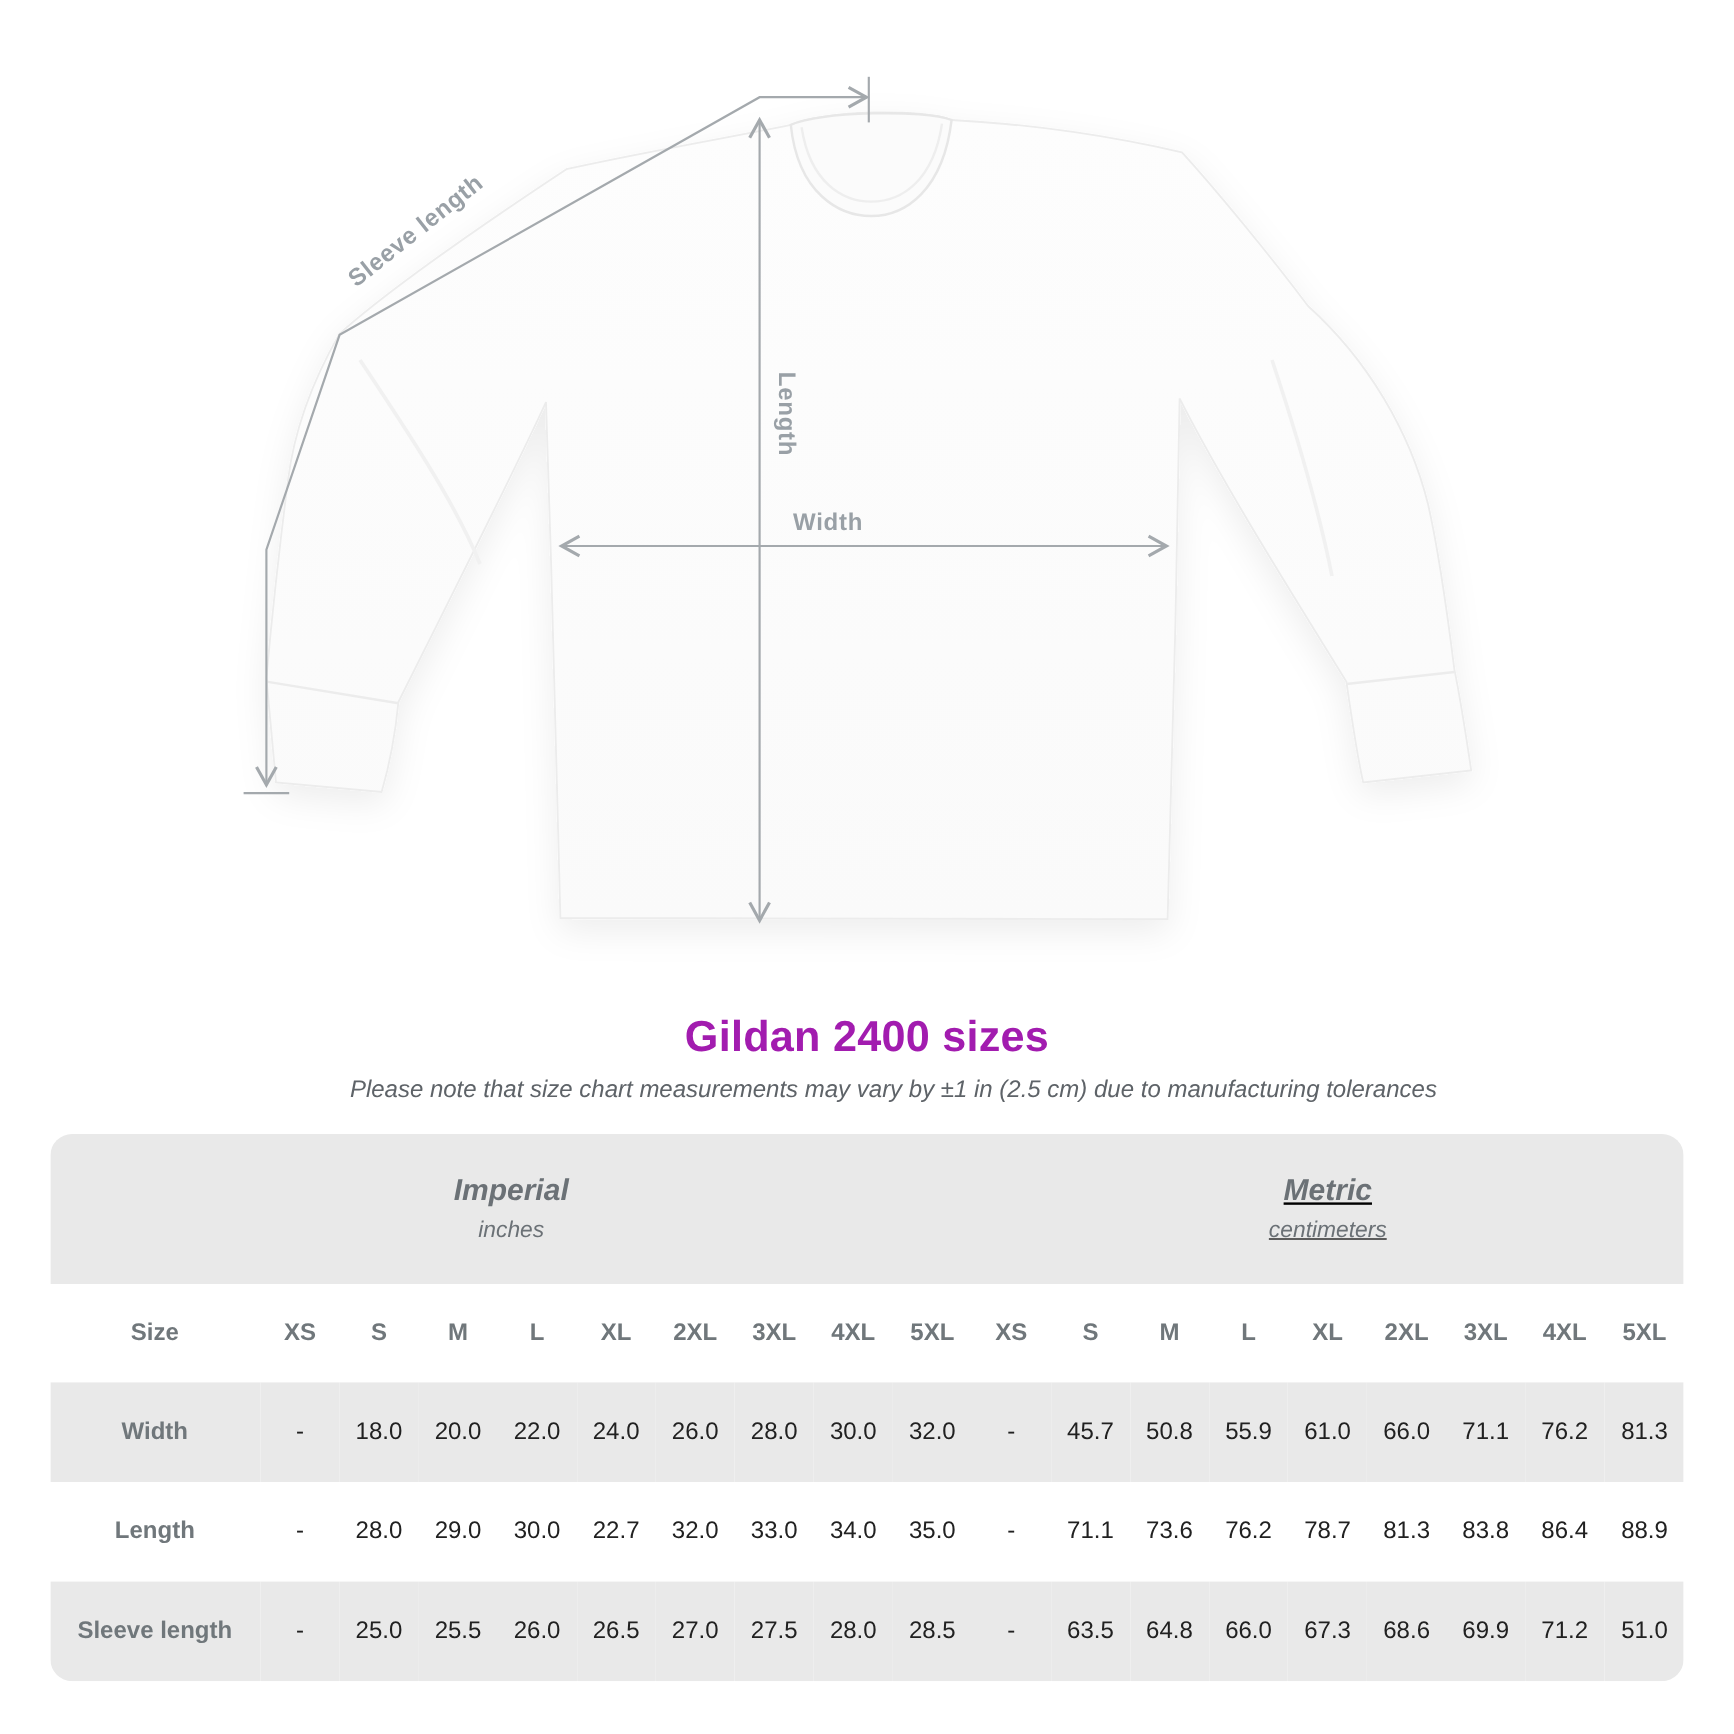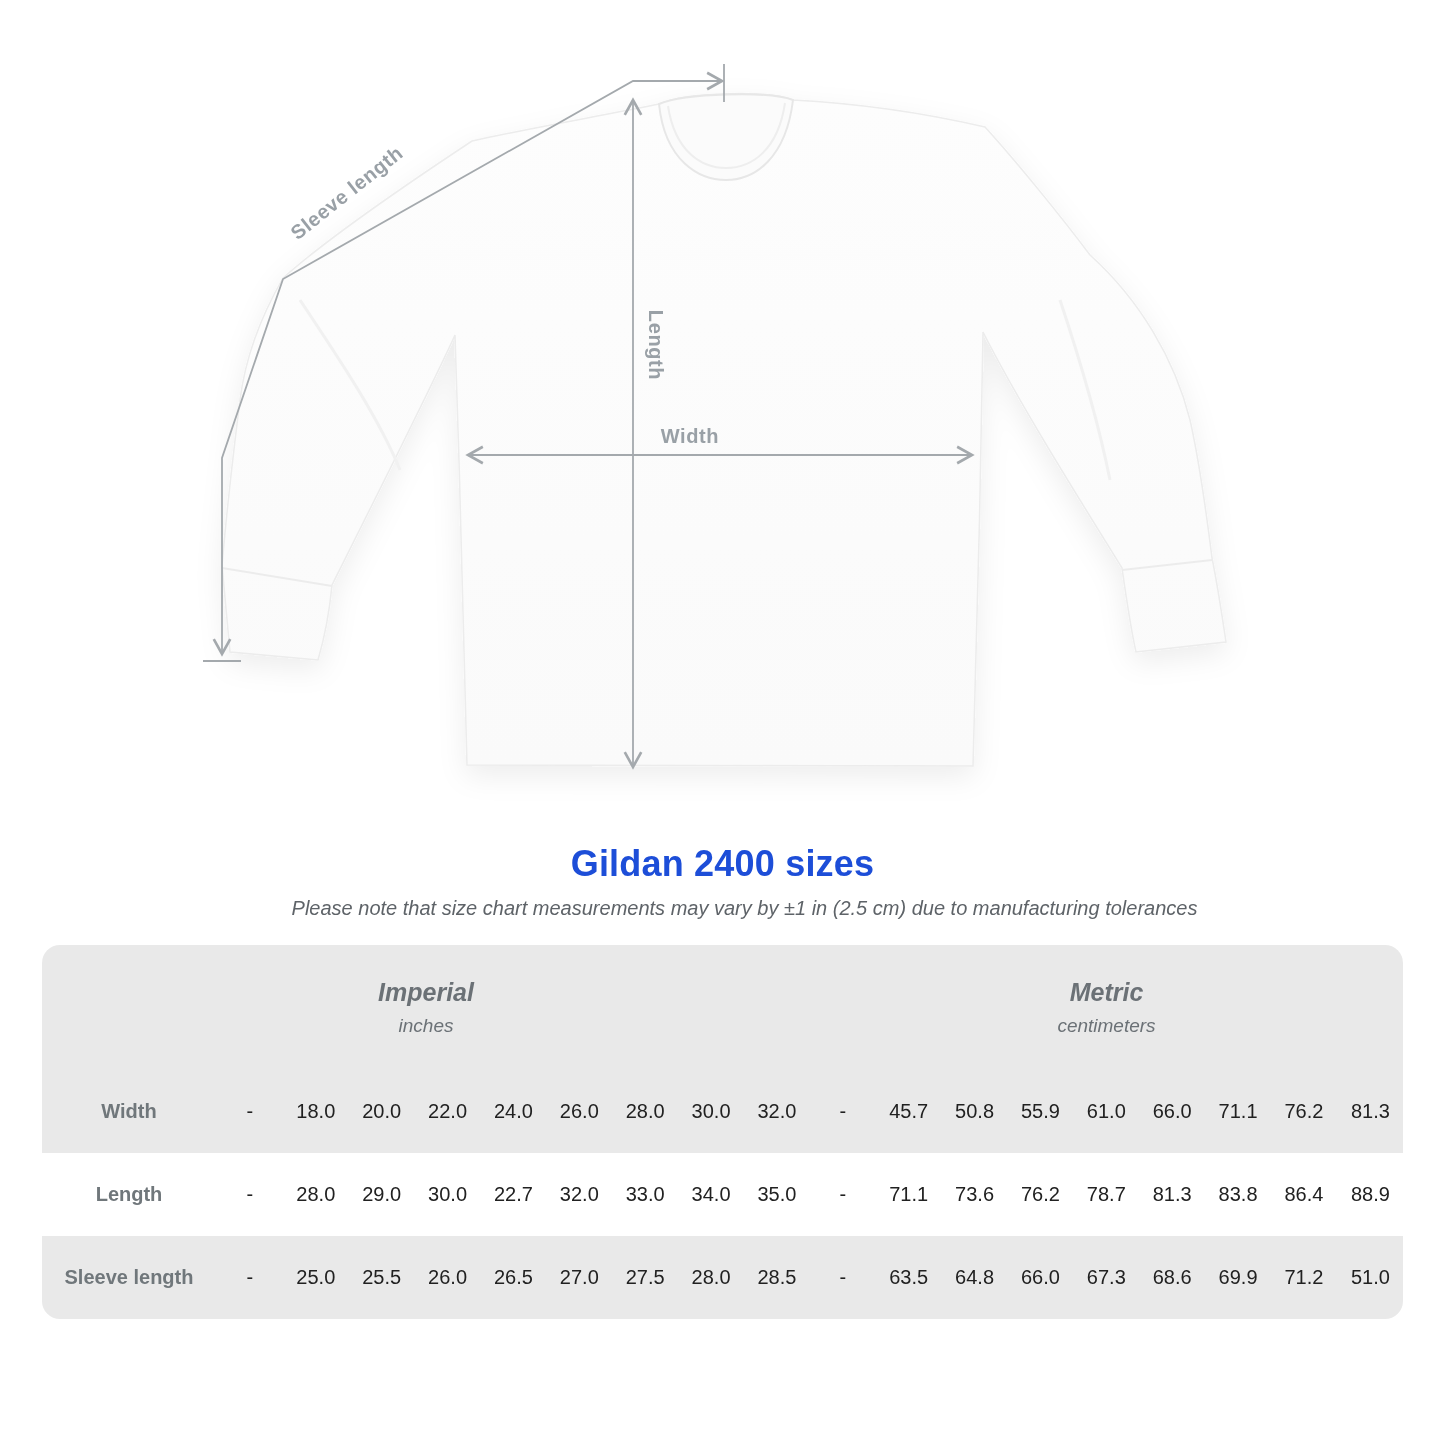--- a/index.html
+++ b/index.html
@@ -16,32 +16,32 @@
   .anno-label {
     position:absolute; color:#99a0a6; font-weight:bold; font-size:20px;
     letter-spacing:0.6px; white-space:nowrap; transform:translate(-50%,-50%);
   }
   .anno-sleeve { left:347px; top:193px; transform:translate(-50%,-50%) rotate(-38.5deg); }
   .anno-length { left:655px; top:345px; transform:translate(-50%,-50%) rotate(90deg); }
   .anno-width  { left:690px; top:436px; }
 
   
   .heading { position:absolute; left:0; top:843px; width:1445px; text-align:center; }
-  .title { font-size:36px; font-weight:bold; color:#1d4ed8; margin:0; letter-spacing:0.2px; }
+  .title { font-size:36px; font-weight:bold; color:#a21caf; margin:0; letter-spacing:0.2px; }
   .subtitle { font-size:20px; font-style:italic; color:#5e6368; margin:12px 0 0 0;padding-left:44px; }
 
   
   .table-wrap {
     position:absolute; left:42px; top:945px; width:1361px;
     border-radius:18px; overflow:hidden; background:#ffffff;
   }
   .unit-band { display:flex; height:125px; background:#e9e9e9; }
   .unit-cell { display:flex; flex-direction:column; align-items:center; justify-content:center; }
   .unit-cell.imperial { width:56.43%; }
-  .unit-cell.metric { width:43.57%; }
+  .unit-cell.metric { width:43.57%;text-decoration:underline; }
   .unit-name { font-size:25px; font-weight:bold; font-style:italic; color:#6b7176; }
   .unit-sub  { font-size:19px; font-style:italic; color:#6b7176; margin-top:8px;text-align:right; }
 
   table.sizes { width:100%; border-collapse:collapse; table-layout:fixed; }
   table.sizes col.label-col { width:175px; }
   table.sizes th, table.sizes td {
     text-align:center; vertical-align:middle; font-size:20px;
     border-left:2px solid transparent; padding:0;
   }
   table.sizes tr > *:first-child { border-left:none; }
@@ -157,20 +157,41 @@
           <col>
           <col>
           <col>
           <col>
           <col>
           <col>
           <col>
       </colgroup>
 
       <tbody>
+          <tr class="row-white hdr-row">
+        <th class="hdr-text">Size</th>
+        <th class="hdr-text">XS</th>
+        <th class="hdr-text">S</th>
+        <th class="hdr-text">M</th>
+        <th class="hdr-text">L</th>
+        <th class="hdr-text">XL</th>
+        <th class="hdr-text">2XL</th>
+        <th class="hdr-text">3XL</th>
+        <th class="hdr-text">4XL</th>
+        <th class="hdr-text">5XL</th>
+        <th class="hdr-text">XS</th>
+        <th class="hdr-text">S</th>
+        <th class="hdr-text">M</th>
+        <th class="hdr-text">L</th>
+        <th class="hdr-text">XL</th>
+        <th class="hdr-text">2XL</th>
+        <th class="hdr-text">3XL</th>
+        <th class="hdr-text">4XL</th>
+        <th class="hdr-text">5XL</th>
+      </tr>
 
       <tr class="row-gray data-row">
         <th class="row-label">Width</th>
         <td class="val">-</td>
         <td class="val">18.0</td>
         <td class="val">20.0</td>
         <td class="val">22.0</td>
         <td class="val">24.0</td>
         <td class="val">26.0</td>
         <td class="val">28.0</td>

